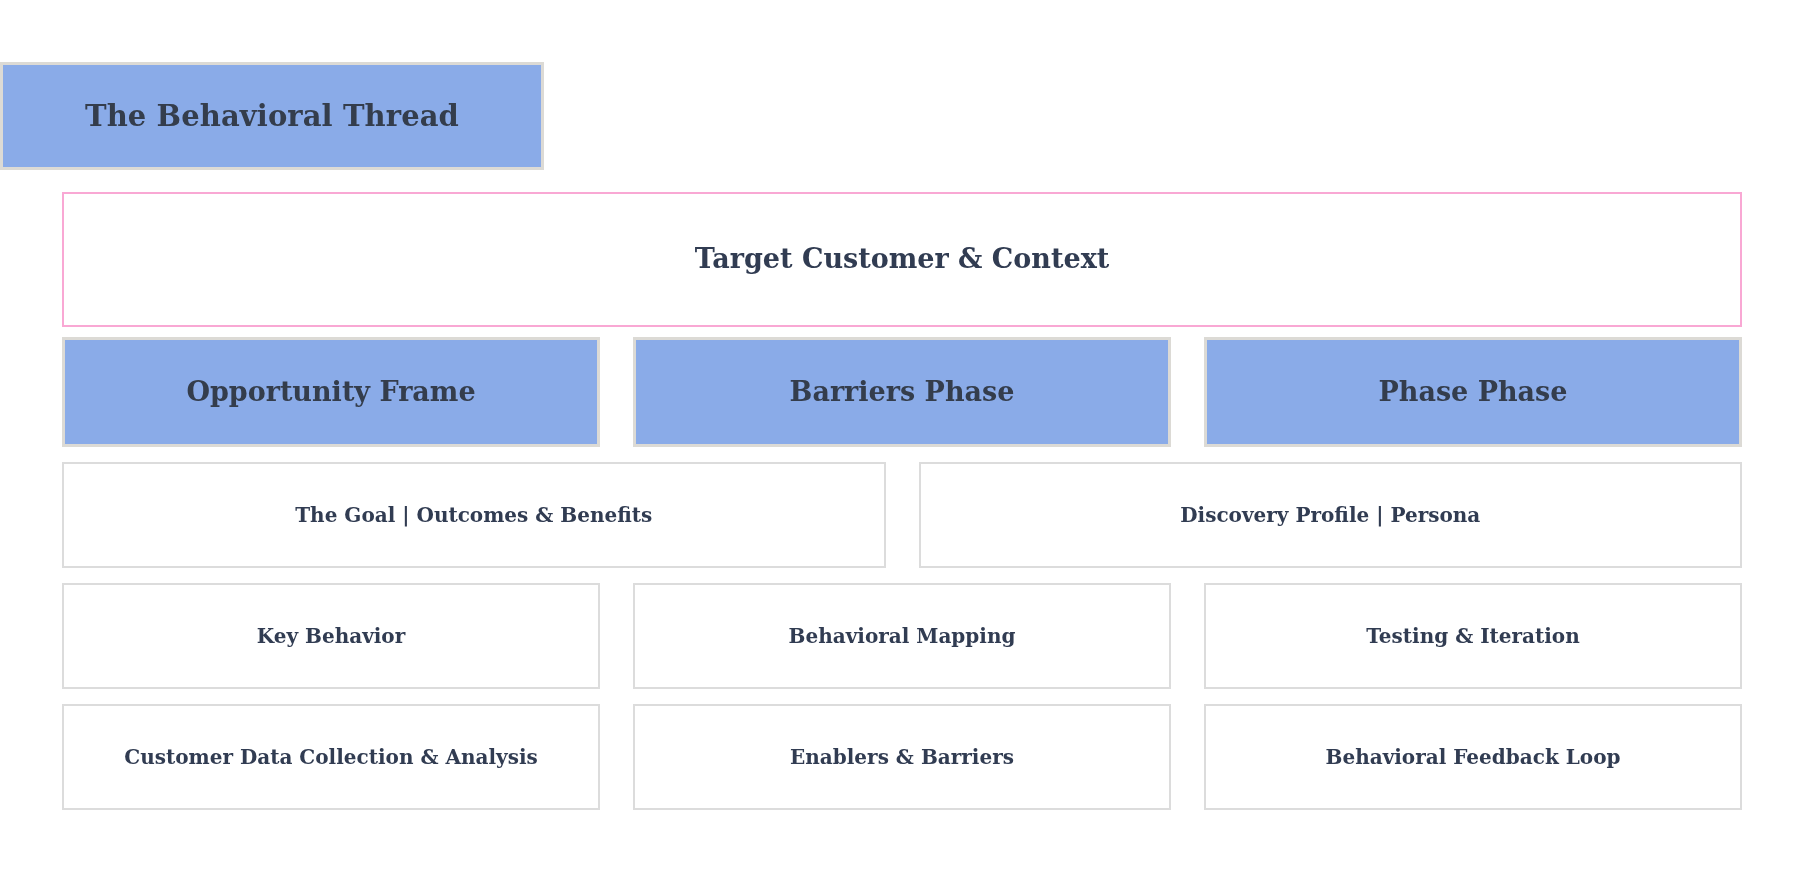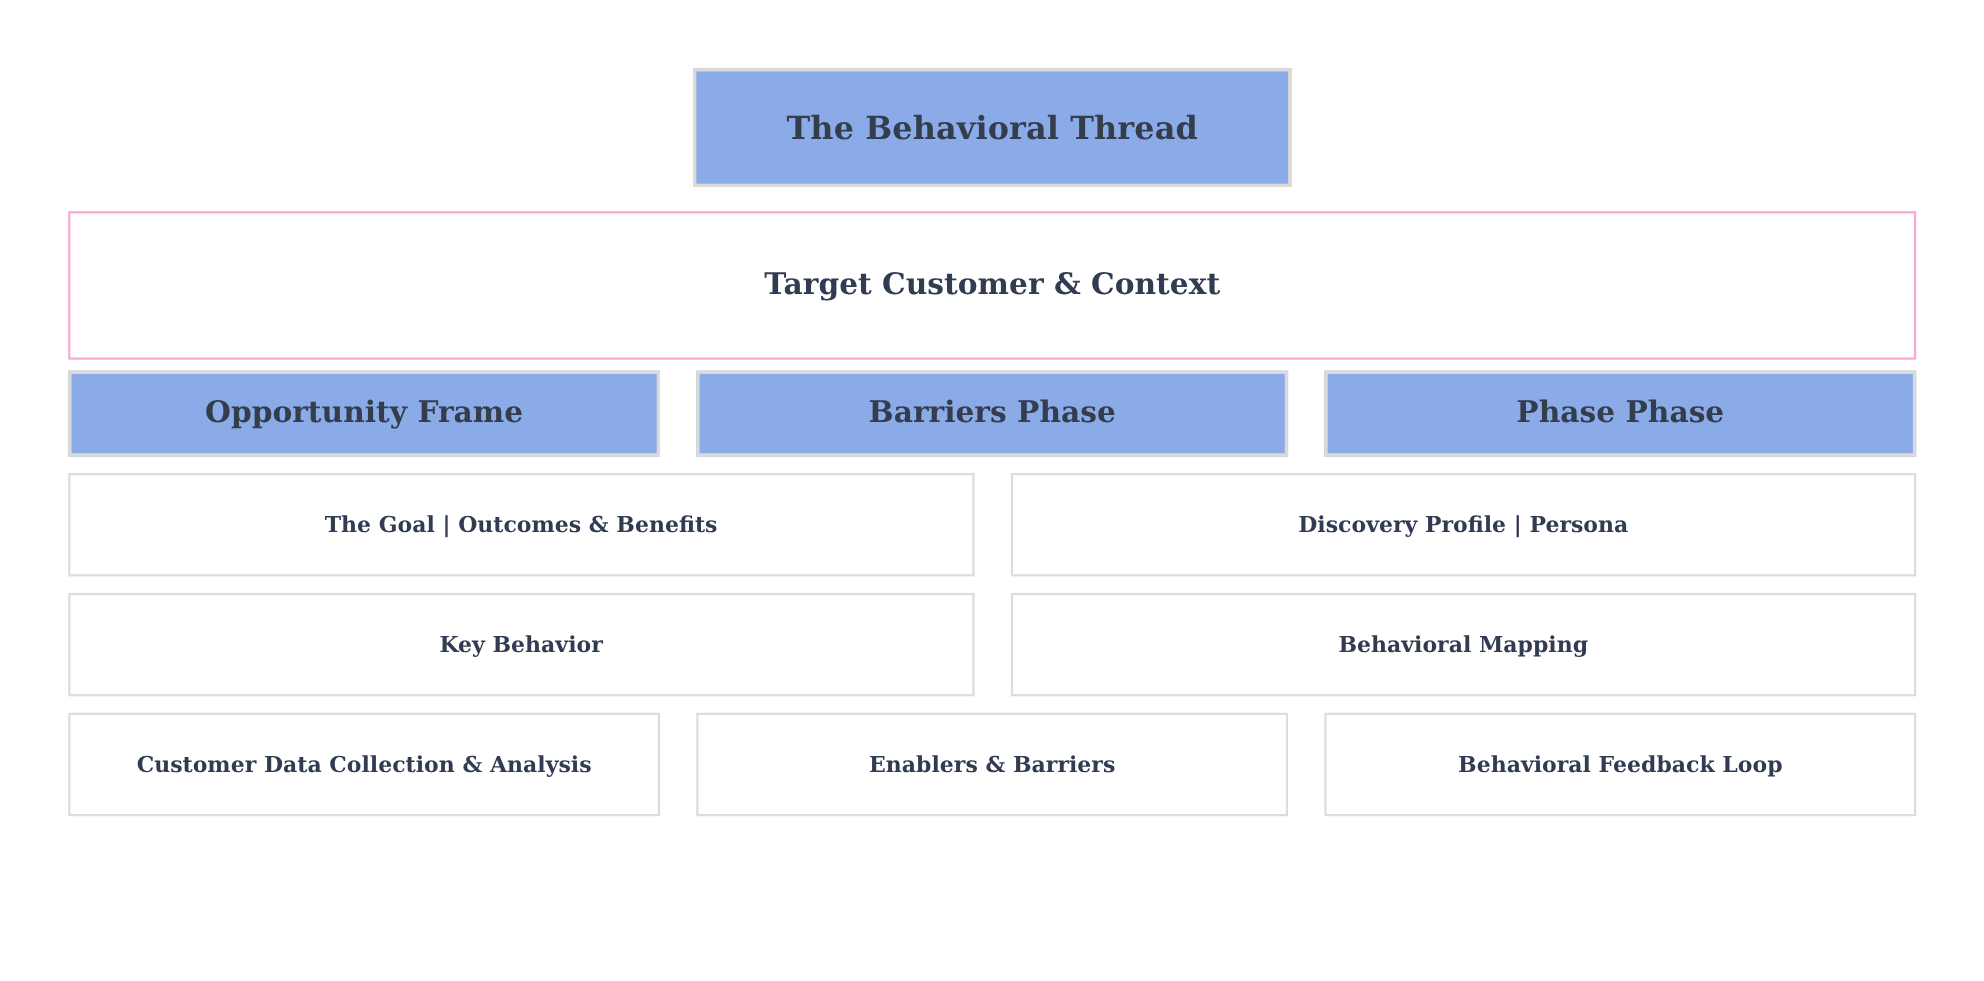--- a/index.html
+++ b/index.html
@@ -23,21 +23,21 @@
     box-sizing: border-box;
   }
 
   
   .title-banner-row {
     position: absolute;
     left: 0;
     top: 62px;
     width: 1804px;
     display: flex;
-    justify-content: center;
+    justify-content: flex-start;
   }
   .title-banner {
     width: 544px;
     height: 108px;
     background: #8aabe8;
     border: 3px solid #dcdad5;
     box-sizing: border-box;
     display: flex;
     align-items: center;
     justify-content: center;
@@ -91,32 +91,32 @@
   .cell {
     flex: 1 1 0;
     box-sizing: border-box;
     display: flex;
     align-items: center;
     justify-content: center;
     text-align: center;
     padding: 0 14px;
   }
   .cell.header-cell {
-    height: 78px;
+    height: 110px;
     background: #8aabe8;
     border: 3px solid #dcdad5;
   }
   .cell.header-cell .cell-text {
     font-size: 27px;
     font-weight: bold;
     color: #343d4c;
     line-height: 1.2;
   }
   .cell.item-cell {
-    height: 94px;
+    height: 106px;
     background: #ffffff;
     border: 2px solid #dcdcdc;
   }
   .cell.item-cell .cell-text {
     font-size: 20px;
     font-weight: bold;
     color: #313c52;
     line-height: 1.25;
   }
 </style>
@@ -158,20 +158,23 @@
       </div>
     </div>
 
     <div class="grid-row">
       <div class="cell item-cell">
         <span class="cell-text">Key Behavior</span>
       </div>
       <div class="cell item-cell">
         <span class="cell-text">Behavioral Mapping</span>
       </div>
+      <div class="cell item-cell">
+        <span class="cell-text">Testing &amp; Iteration</span>
+      </div>
     </div>
 
     <div class="grid-row">
       <div class="cell item-cell">
         <span class="cell-text">Customer Data Collection &amp; Analysis</span>
       </div>
       <div class="cell item-cell">
         <span class="cell-text">Enablers &amp; Barriers</span>
       </div>
       <div class="cell item-cell">

